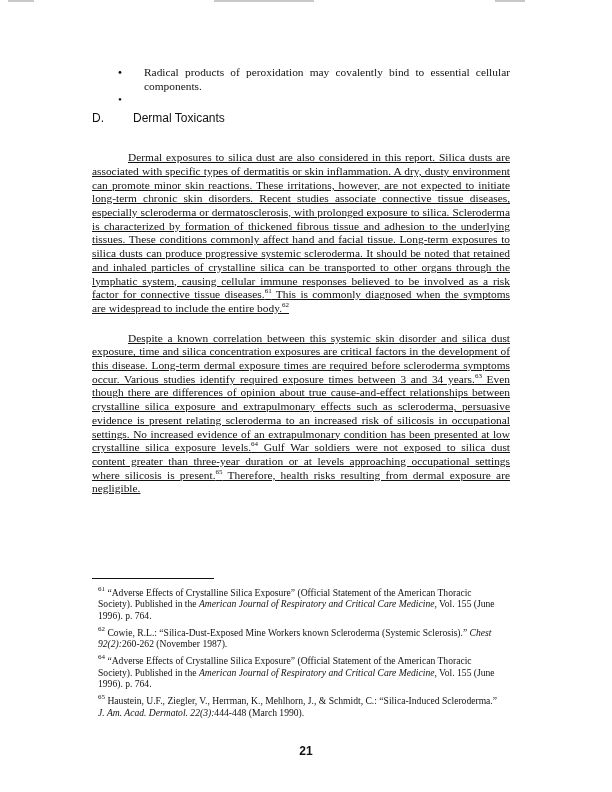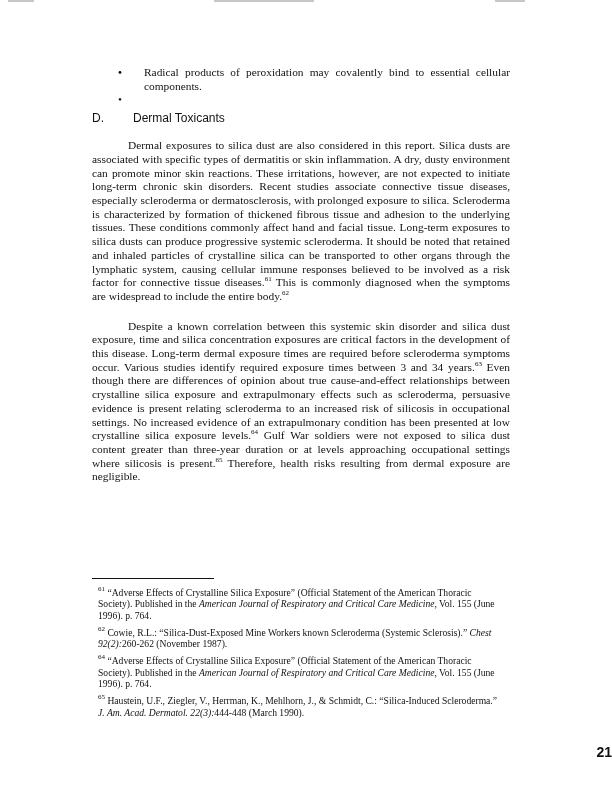--- a/index.html
+++ b/index.html
@@ -7,30 +7,30 @@
          font-family: "Liberation Serif", serif; color: #111; }
   .topline { position: absolute; top: 0; height: 2px; background: #c8c8c8; }
   .page { position: absolute; left: 92px; top: 66px; width: 418px; }
   ul.bullets { list-style: none; margin: 0; padding: 0; }
   ul.bullets li { position: relative; padding-left: 26px; margin-left: 26px; font-size: 11.4px;
                   line-height: 13.6px; text-align: justify; }
   ul.bullets li .bullet { position: absolute; left: 0; top: 0; }
   .section-heading { margin-top: 18px; font-family: "Liberation Sans", sans-serif; font-size: 12px;
                      display: flex; }
   .section-heading .letter { width: 41px; }
-  p.body { margin: 14px 0 0 0; font-size: 11.4px; line-height: 13.7px; text-align: justify;
-           text-indent: 36px; }
+  p.body { margin: 26px 0 0 0; font-size: 11.4px; line-height: 13.7px; text-align: justify;
+           text-indent: 36px; text-decoration: underline; }
   p.body + p.body { margin-top: 14px; }
   sup { font-size: 7px; line-height: 0; vertical-align: 5px; }
   .fn-rule { position: absolute; left: 92px; top: 578px; width: 122px; height: 1px; background: #111; }
   .footnotes { position: absolute; left: 92px; top: 581px; width: 420px; font-size: 9.6px; line-height: 11.3px; }
   .fn { margin: 6px; }
   .fn i { font-style: italic; }
-  .page-number { position: absolute; left: 0; right: 0; top: 744px; text-align: right;
-                 font-family: "Liberation Sans", sans-serif; font-weight: bold; font-size: 14px; }
+  .page-number { position: absolute; left: 0; right: 0; top: 744px; text-align: center;
+                 font-family: "Liberation Sans", sans-serif; font-weight: bold; font-size: 12px; }
 </style>
 </head>
 <body>
 
 <div class="topline" style="left:8px;width:26px;"></div>
 <div class="topline" style="left:214px;width:100px;"></div>
 <div class="topline" style="left:495px;width:30px;"></div>
 
 <div class="page">
   <ul class="bullets">

